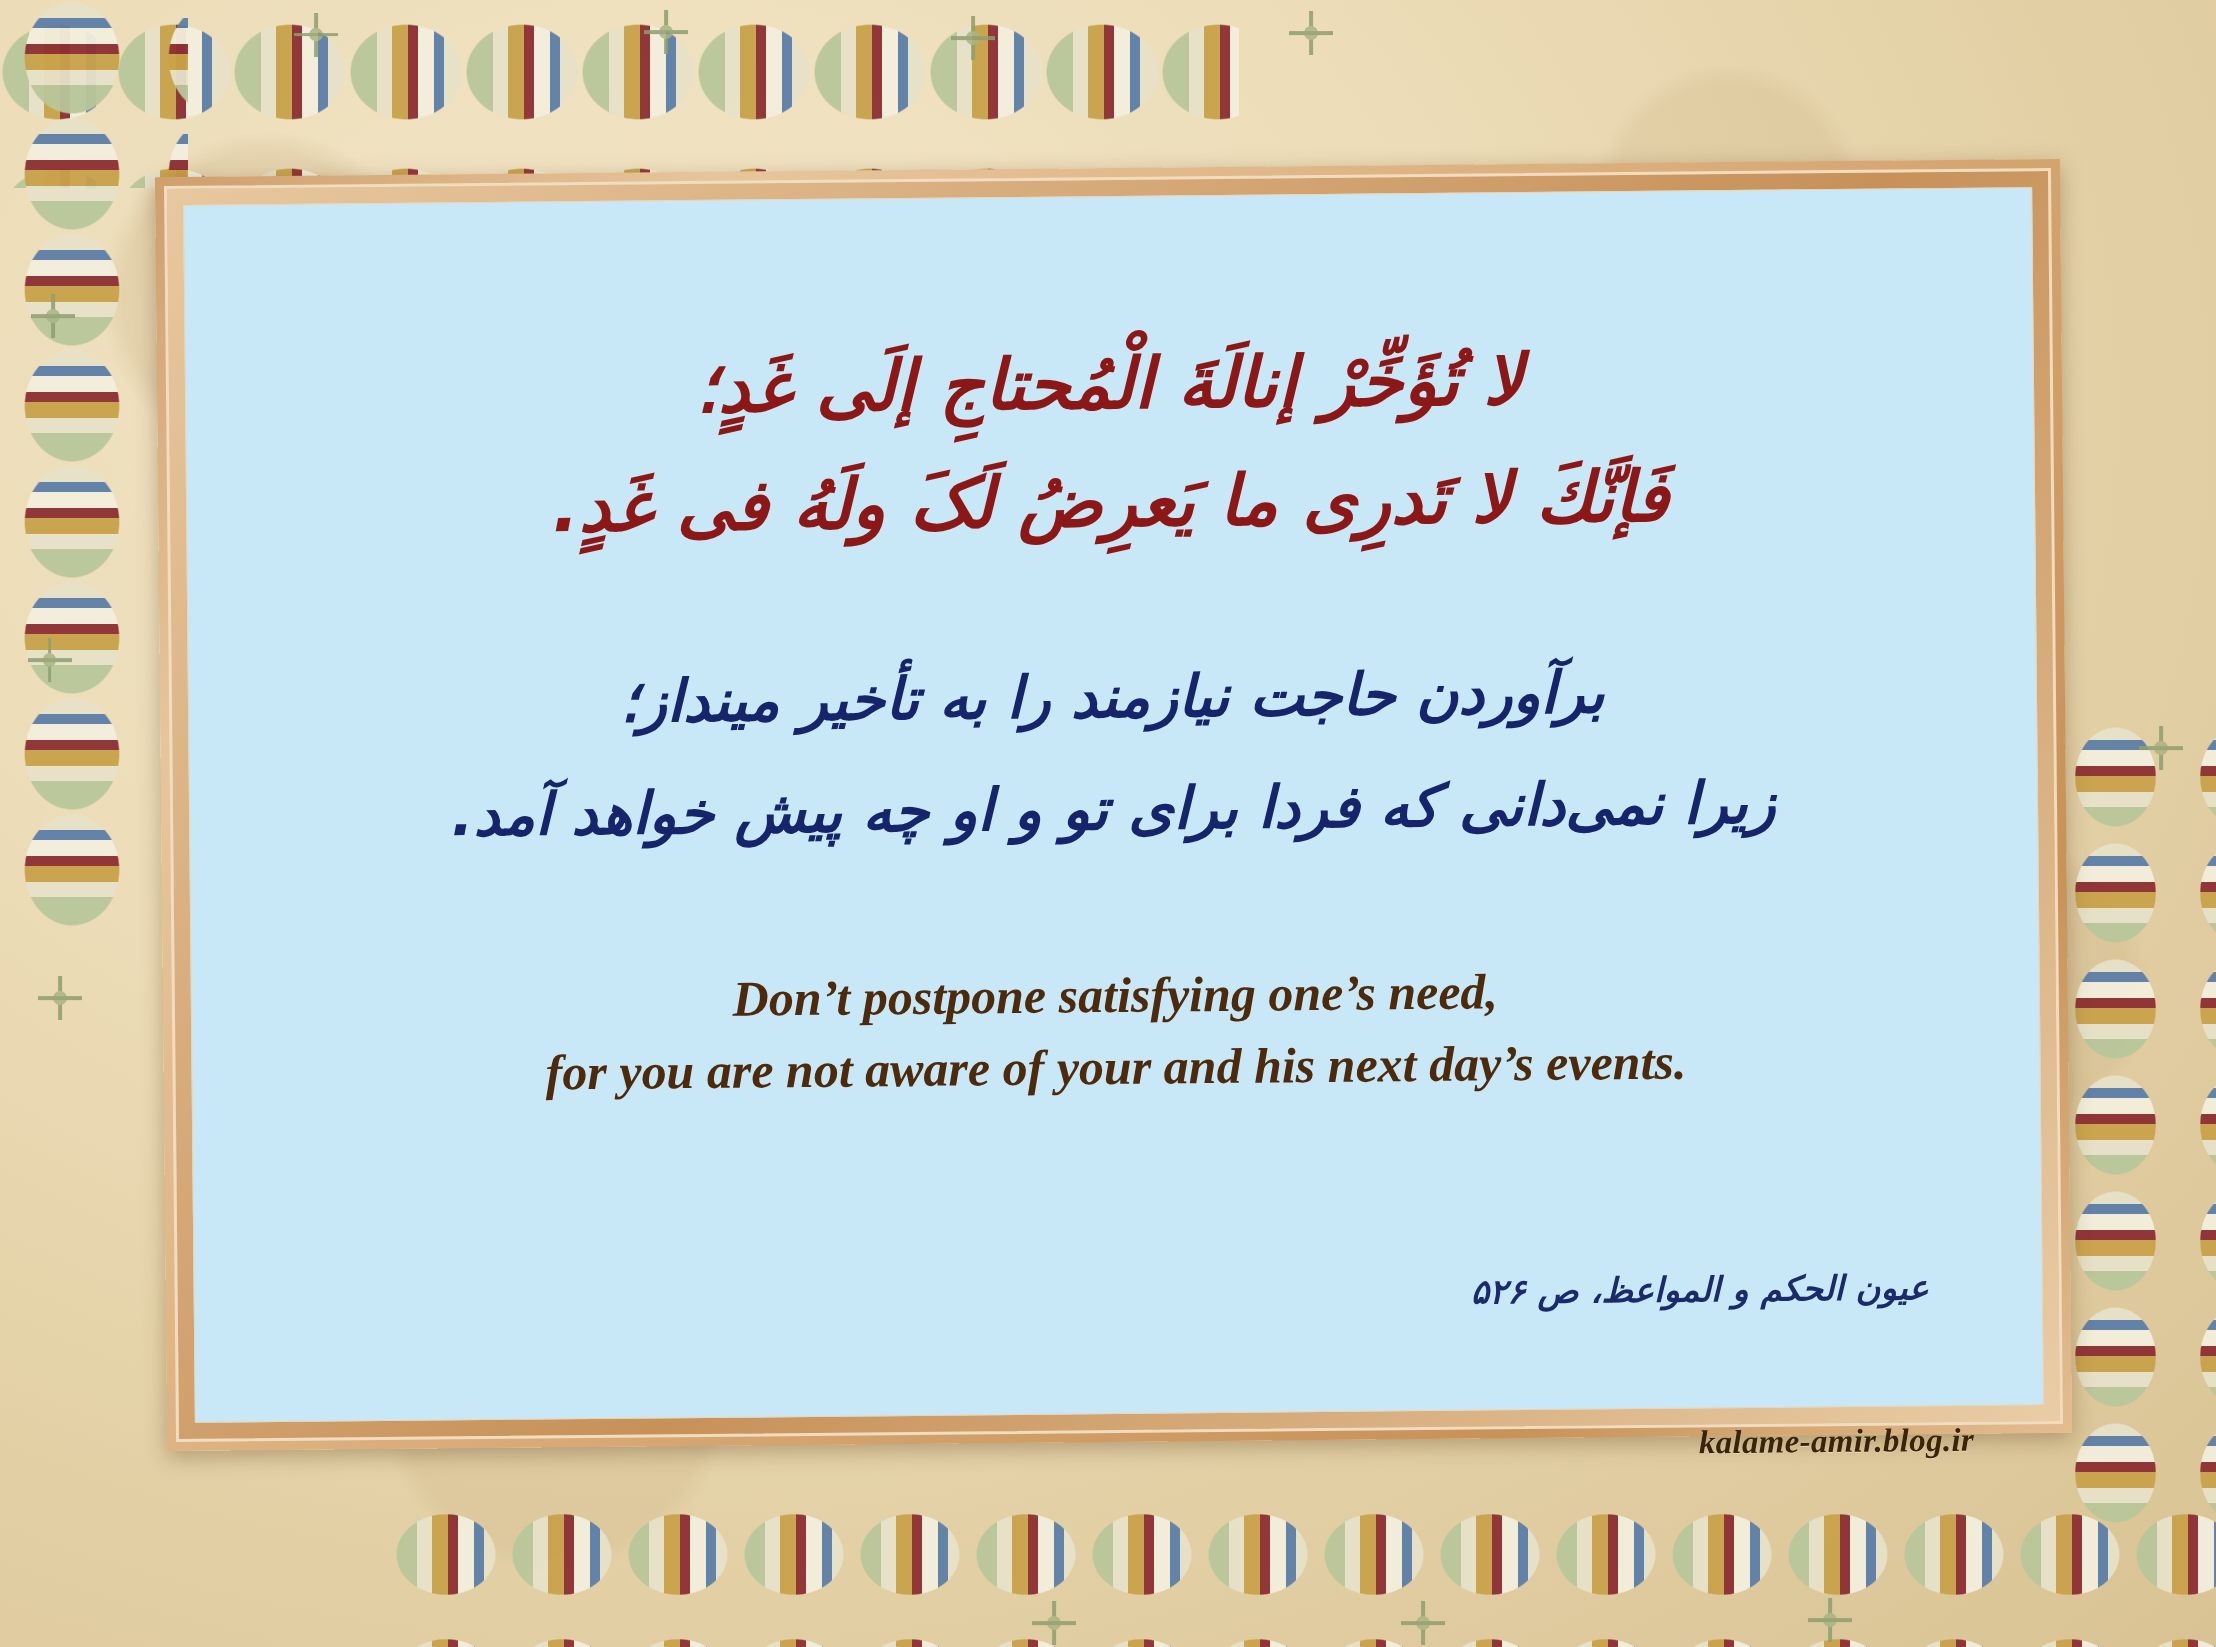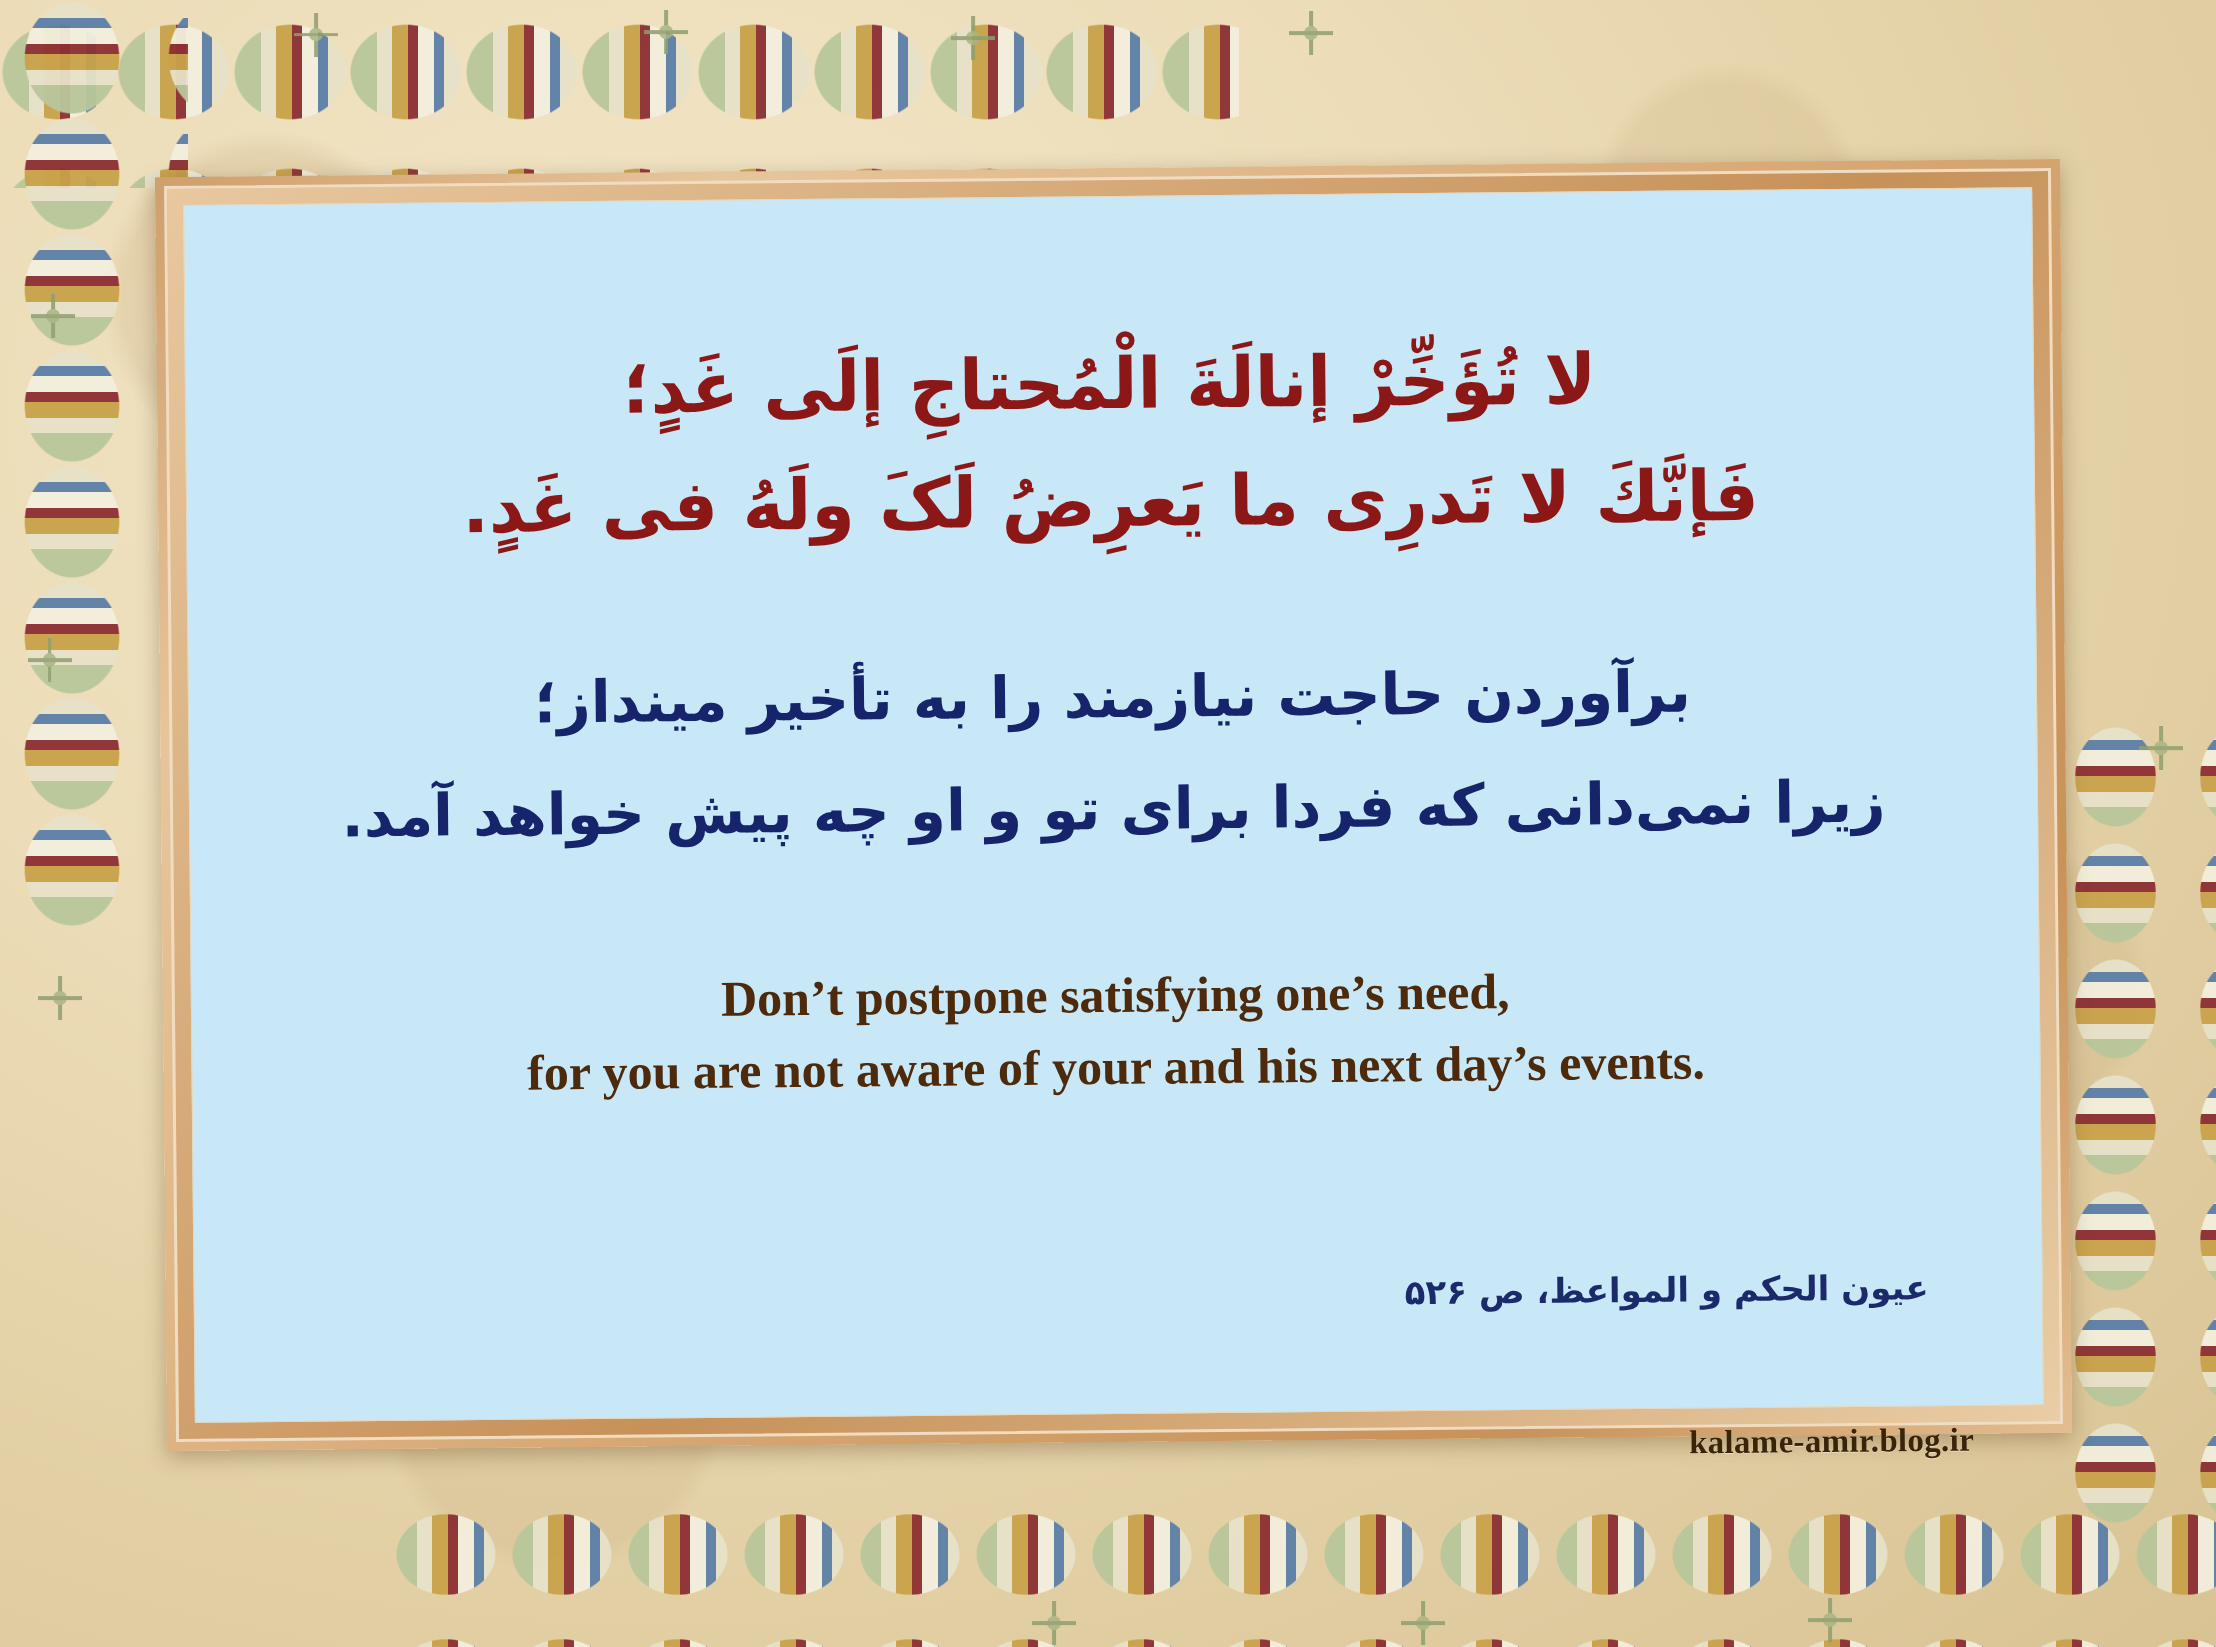--- a/index.html
+++ b/index.html
@@ -10,20 +10,21 @@
 
   #card {
     position: relative;
     width: 2216px;
     height: 1648px;
     overflow: hidden;
     
     background:
       radial-gradient(ellipse at 30% 25%, #f3e6c8 0%, #ecdcb7 38%, #e2cfa4 68%, #d9c394 100%);
     font-family: "DejaVu Sans", sans-serif;
+    font-style: italic;
   }
 
   
   #parchment-texture {
     position: absolute;
     inset: 0;
     background-image:
       radial-gradient(circle at 12% 18%, rgba(180,150,100,0.18) 0 6%, rgba(0,0,0,0) 7%),
       radial-gradient(circle at 78% 12%, rgba(180,150,100,0.14) 0 5%, rgba(0,0,0,0) 6%),
       radial-gradient(circle at 60% 75%, rgba(170,140,95,0.14) 0 8%, rgba(0,0,0,0) 9%),

